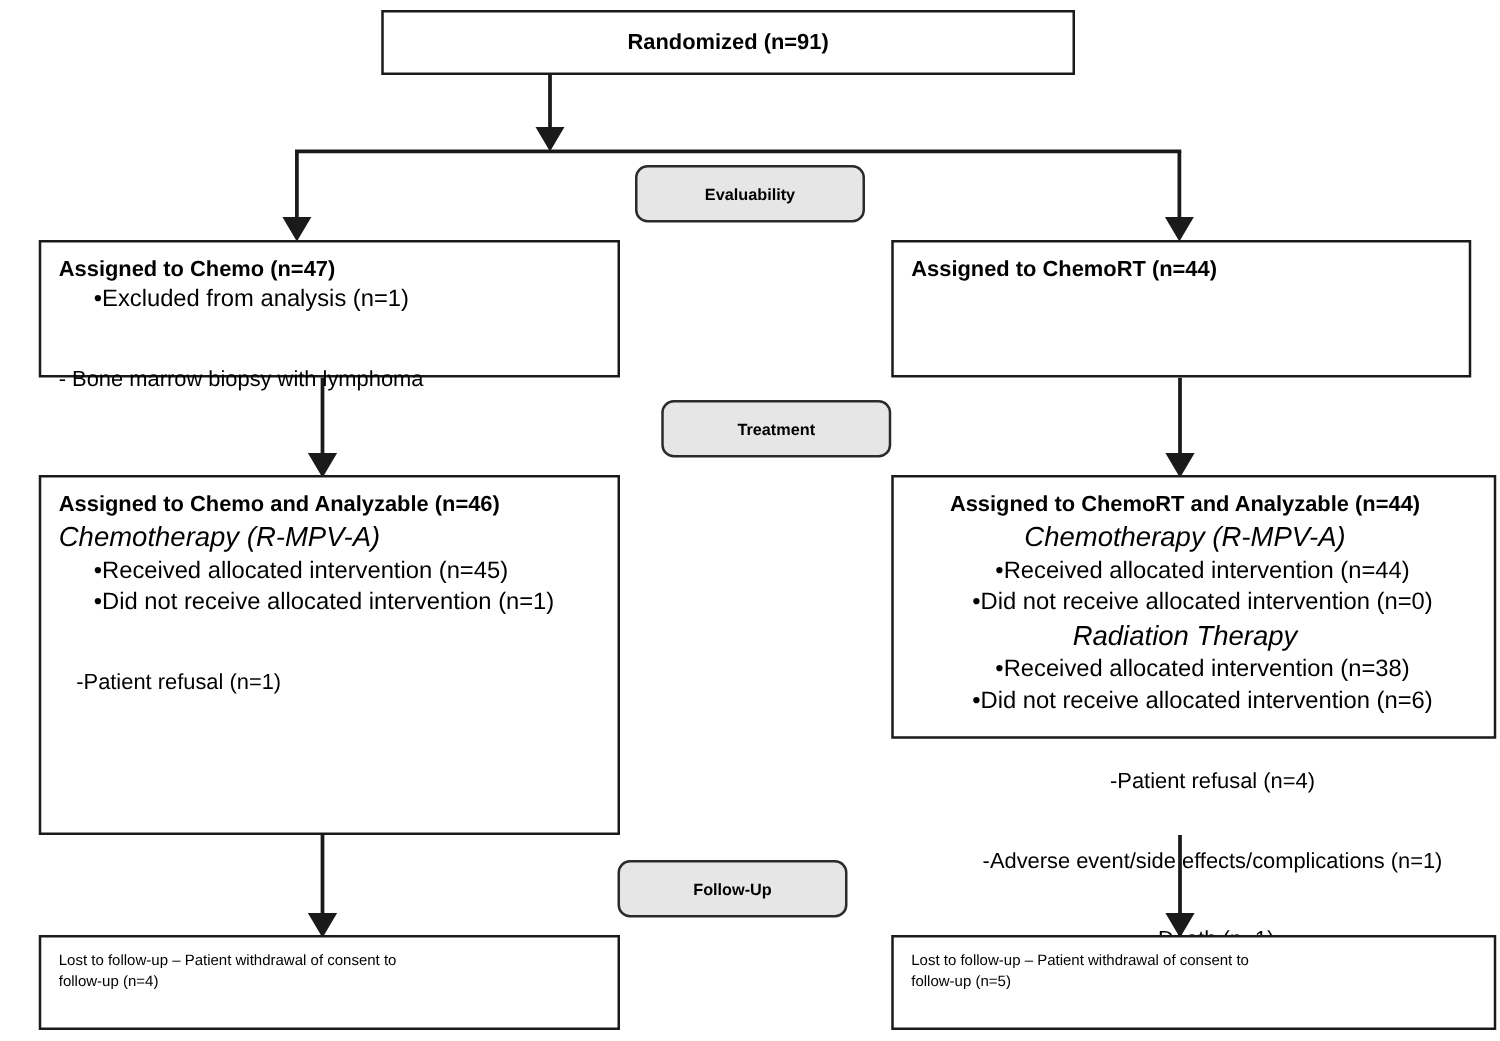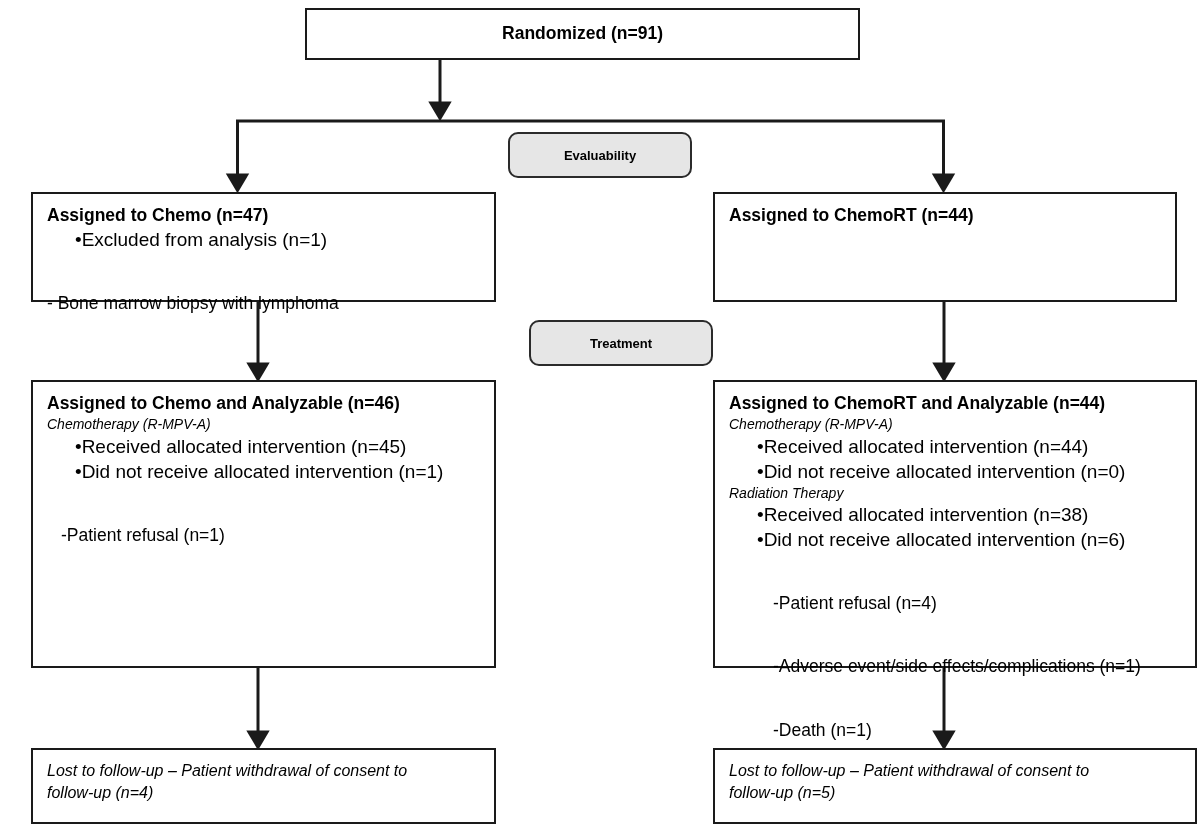--- a/index.html
+++ b/index.html
@@ -36,63 +36,62 @@
     padding: 10px 28px 8px 14px;
   }
   .node-title {
     font-weight: bold;
     font-size: 17.5px;
     line-height: 1.32;
     white-space: nowrap;
   }
   .node-sub {
     font-style: italic;
-    font-size: 14px;
+    font-size: 22px;
     line-height: 1.32;
     white-space: nowrap;
   }
   .node-bullet {
     font-size: 19px;
     line-height: 1.32;
     white-space: nowrap;
     margin-left: 28px;
   }
   .node-dash {
     font-size: 17.5px;
     line-height: 1.32;
     white-space: nowrap;
     margin-top: 40px;
   }
   .node-dash.indent1 { padding-left: 14px; }
   .node-dash.indent2 { padding-left: 44px; }
   .node-plain {
-    font-size: 16px;
+    font-size: 12px;
     line-height: 1.38;
-    font-style: italic;
   }
   .stage {
     position: absolute;
     box-sizing: border-box;
     background: #e6e6e6;
     border: 2px solid #2b2b2b;
     border-radius: 10px;
     display: flex;
     align-items: center;
     justify-content: center;
     font-weight: bold;
     font-size: 13px;
     z-index: 5;
   }
   
   #node-randomized { left: 305px;  top: 8px;   width: 555px;  height: 52px;
                      display:flex; align-items:center; justify-content:center; padding:0; }
   #node-chemo-assigned    { left: 31px;  top: 192px; width: 465px; height: 110px; }
   #node-chemort-assigned  { left: 713px; top: 192px; width: 464px; height: 110px; }
   #node-chemo-analyzable  { left: 31px;  top: 380px; width: 465px; height: 288px; }
-  #node-chemort-analyzable{ left: 713px; top: 380px; width: 484px; height: 288px; }
+  #node-chemort-analyzable{ left: 713px; top: 380px; width: 484px; height: 211px; text-align: center; }
   #node-chemo-lost        { left: 31px;  top: 748px; width: 465px; height: 76px; }
   #node-chemort-lost      { left: 713px; top: 748px; width: 484px; height: 76px; }
   #stage-evaluability { left: 508px; top: 132px; width: 184px; height: 46px; }
   #stage-treatment    { left: 508px; top: 320px; width: 184px; height: 46px; margin-left: 21px; }
   #stage-followup     { left: 494px; top: 688px; width: 184px; height: 46px; }
 </style>
 </head>
 <body>
 
 <div id="diagram">
@@ -123,20 +122,23 @@
 
   <div class="node" id="node-randomized">
     <div class="node-title">Randomized (n=91)</div>
   </div>
 
   <div class="stage" id="stage-evaluability">
     <span>Evaluability</span>
   </div>
   <div class="stage" id="stage-treatment">
     <span>Treatment</span>
+  </div>
+  <div class="stage" id="stage-followup">
+    <span>Follow-Up</span>
   </div>
 
   <div class="node" id="node-chemo-assigned">
     <div class="node-title">Assigned to Chemo (n=47)</div>
     <div class="node-bullet">•Excluded from analysis (n=1)</div>
     <div class="node-dash">- Bone marrow biopsy with lymphoma</div>
   </div>
 
   <div class="node" id="node-chemo-analyzable">
     <div class="node-title">Assigned to Chemo and Analyzable (n=46)</div>

